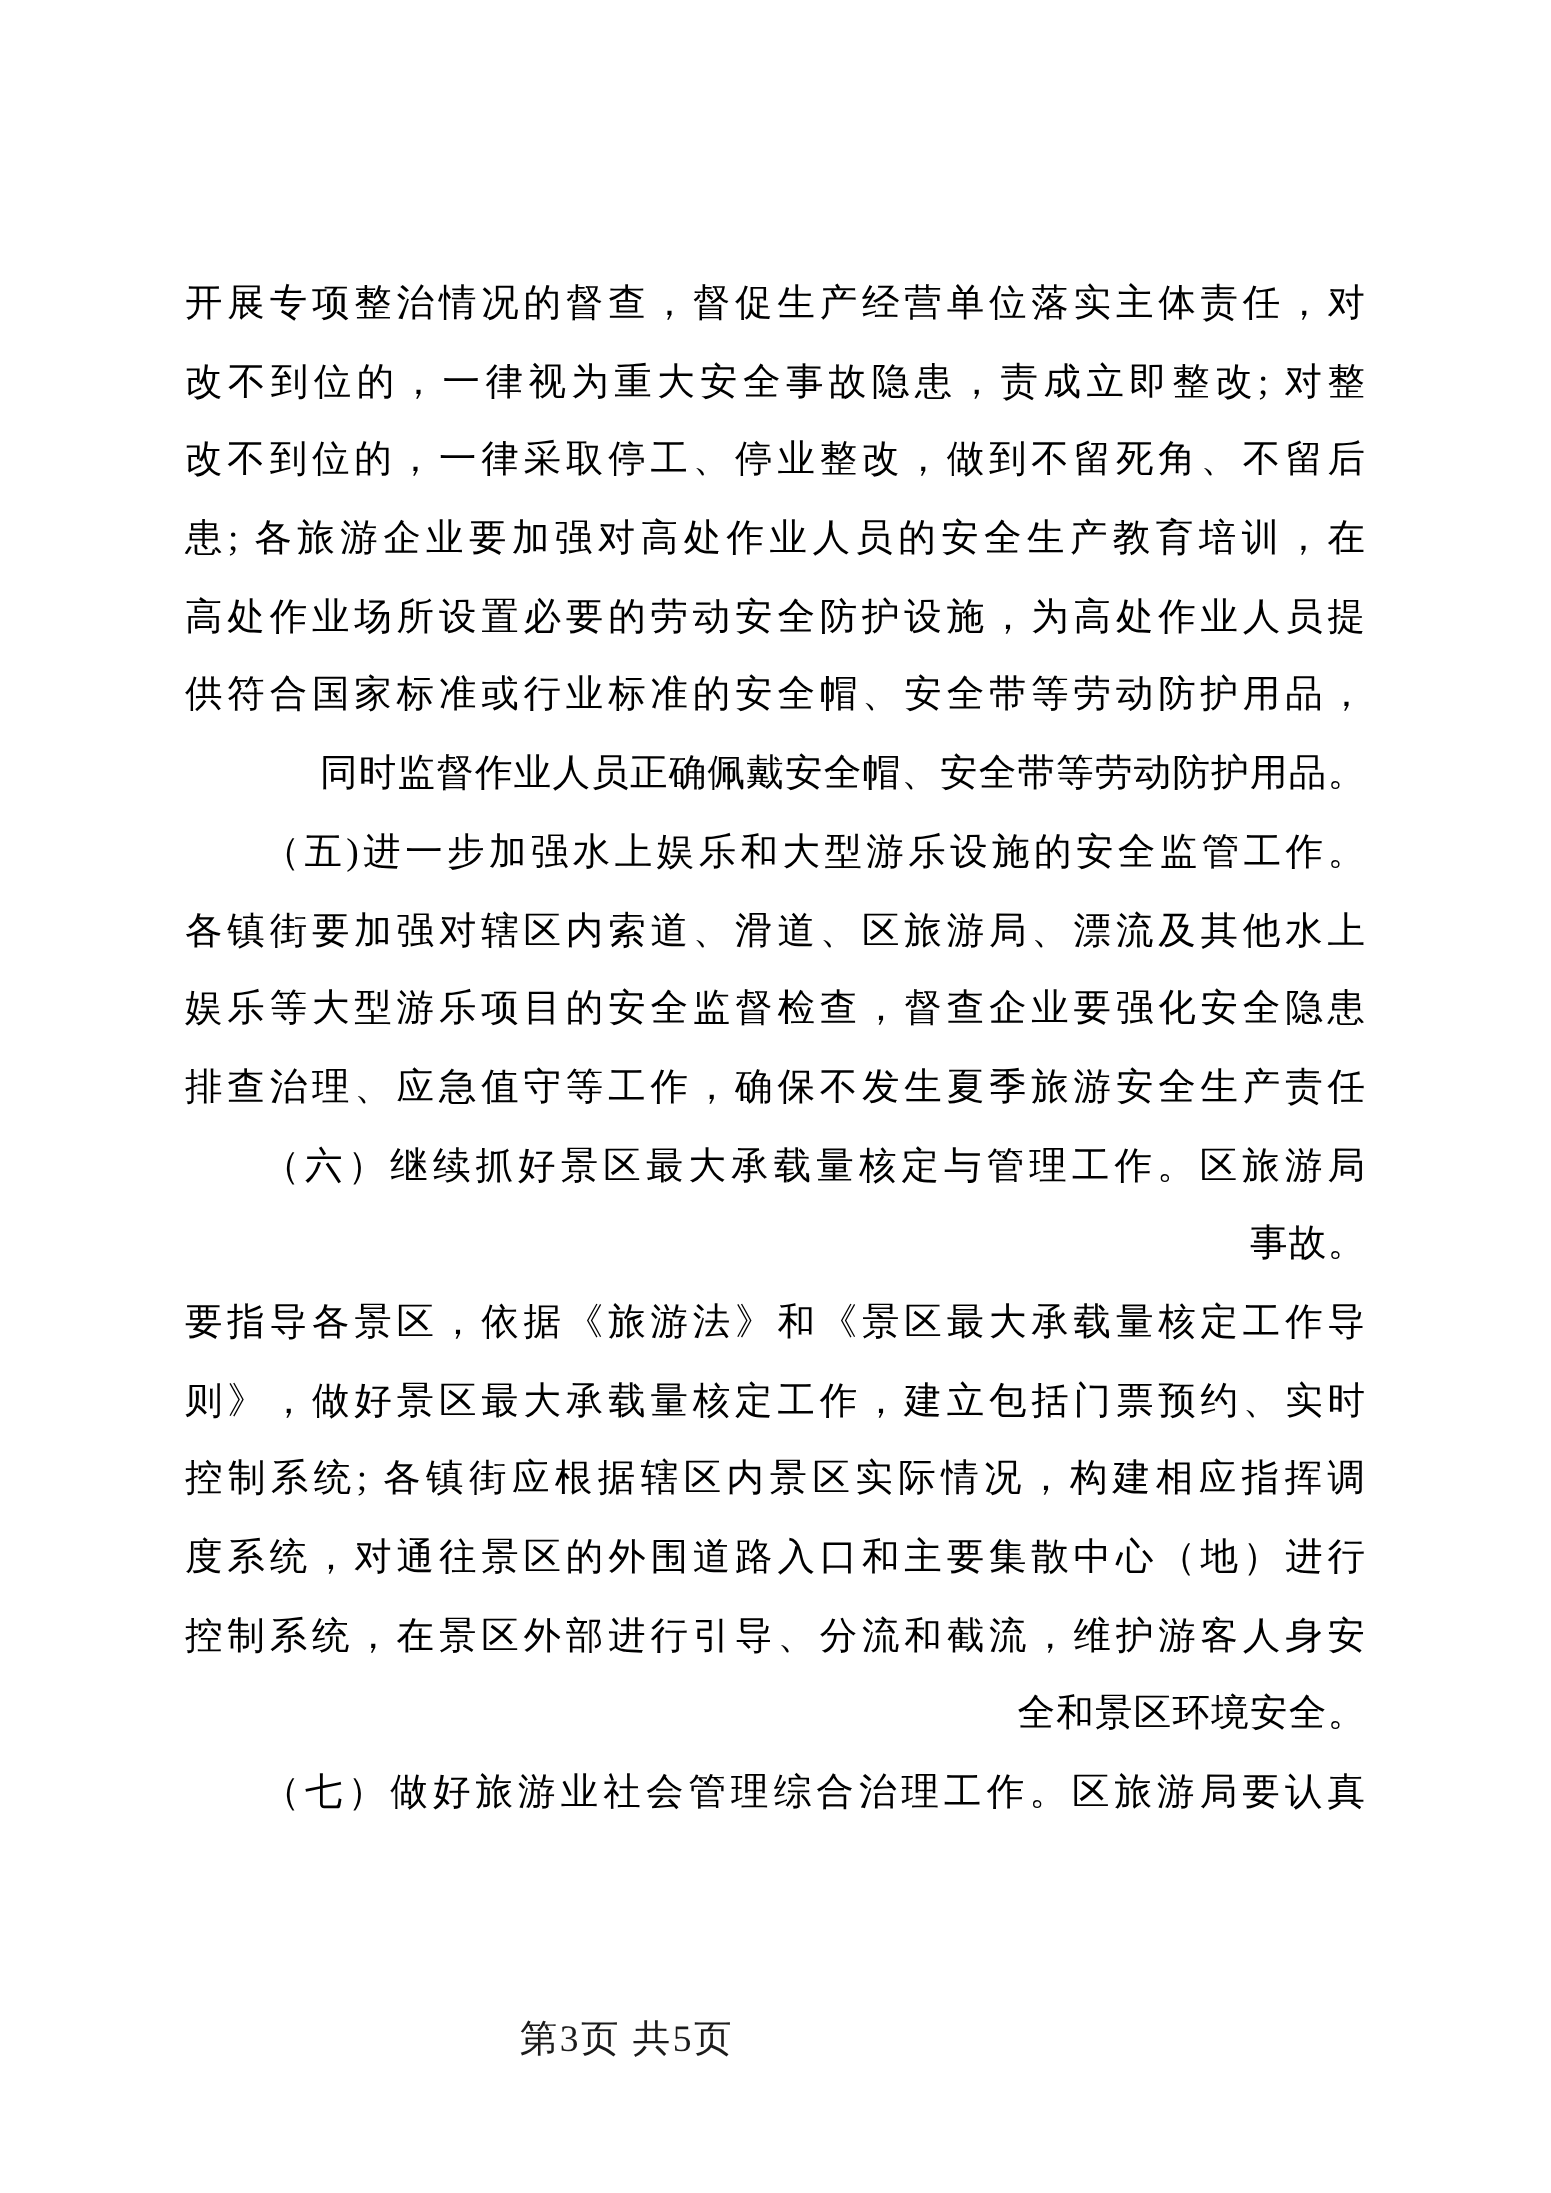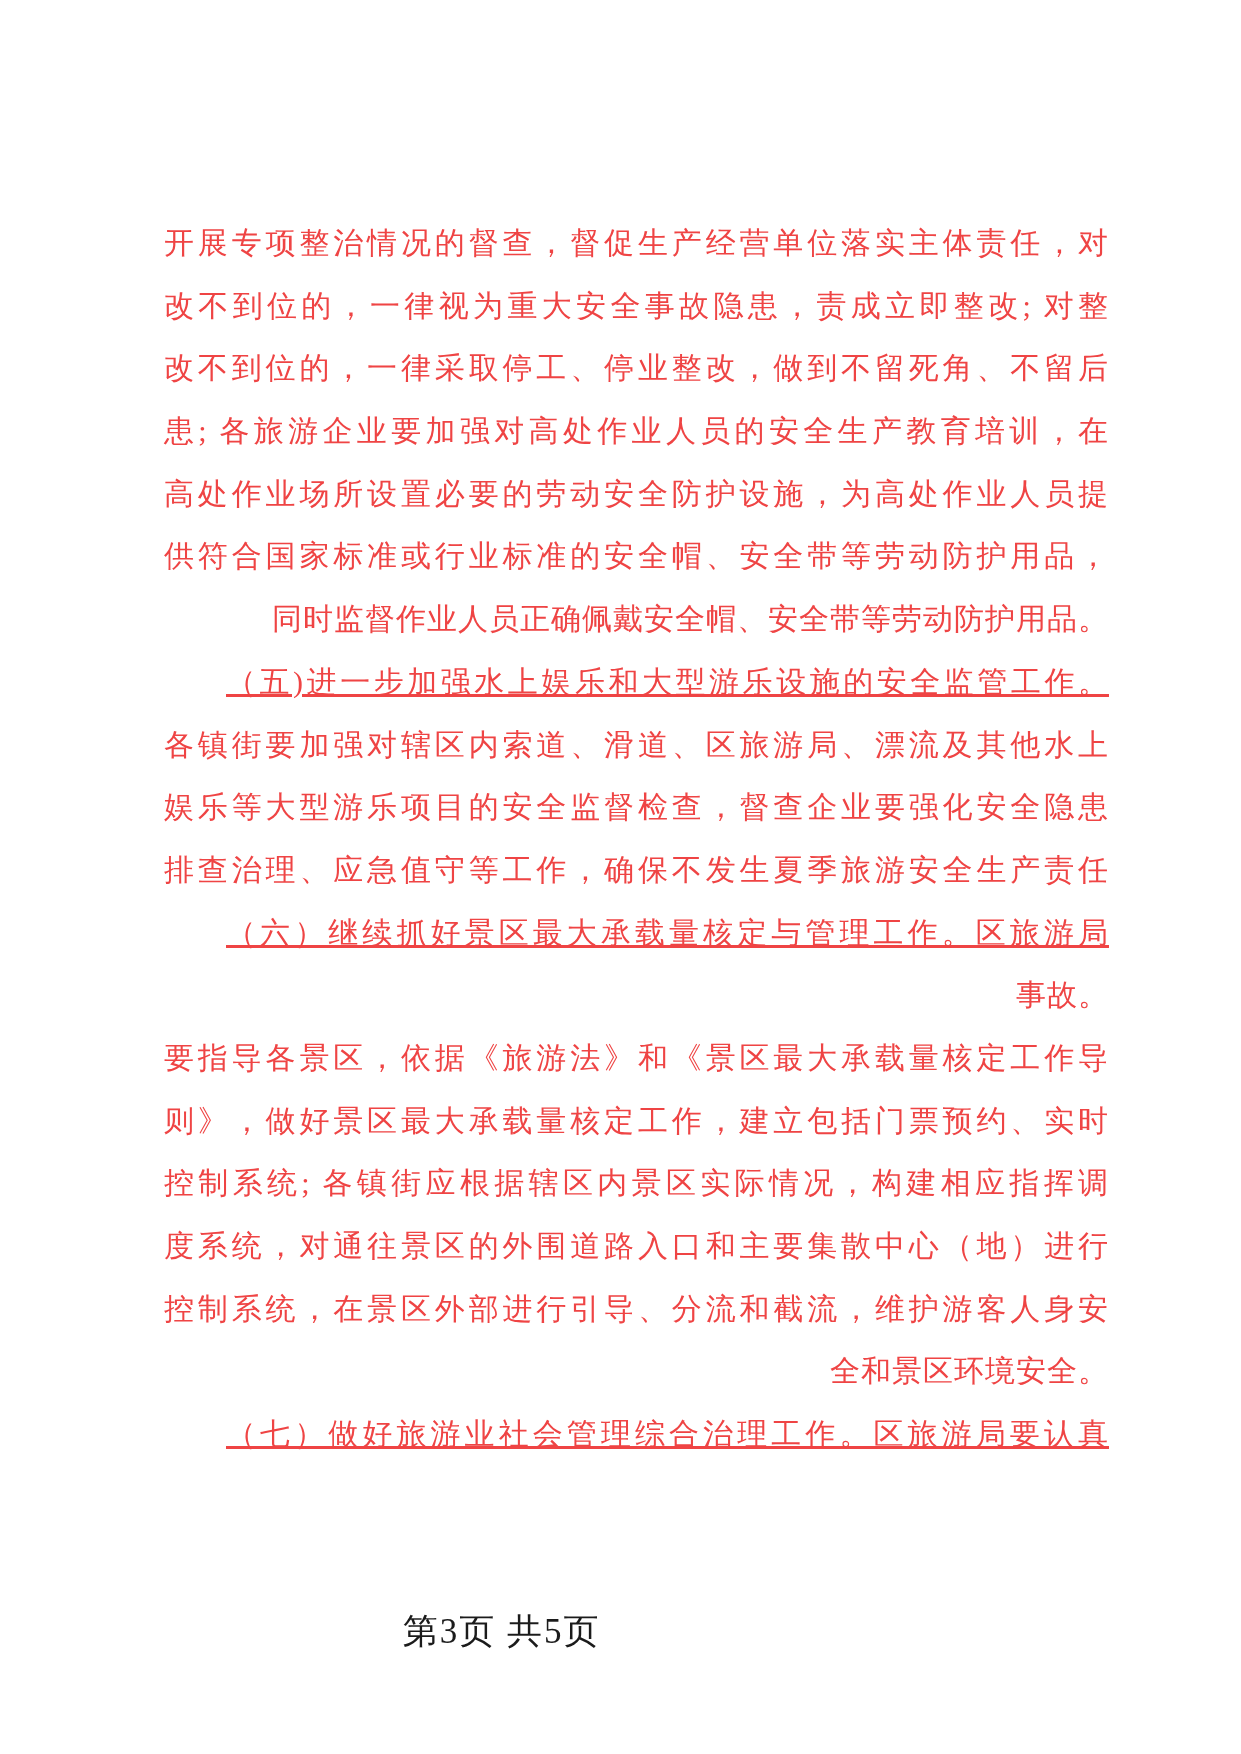--- a/index.html
+++ b/index.html
@@ -10,51 +10,50 @@
   .page {
     position: relative;
     width: 1241px;
     height: 1754px;
     background: #ffffff;
     overflow: hidden;
     font-family: "Liberation Serif", "DejaVu Serif", serif;
   }
   .doc-body {
     position: absolute;
-    left: 164px;
+    left: 148px;
     top: 212px;
     width: 945px;
-    color: #ef4444;
+    color: #000000;
   }
   .line {
     height: 62.7px;
     line-height: 62.7px;
     font-size: 30px;
     letter-spacing: 1px;
     white-space: pre;
     text-align: right;
     font-weight: normal;
   }
   .line.justify {
     white-space: normal;
     text-align: justify;
     text-align-last: justify;
     text-justify: inter-character;
   }
   .line.indent {
     text-indent: 62px;
-    text-decoration: underline;
   }
   .page-footer {
     position: absolute;
     left: 0;
     top: 1612px;
     width: 1003px;
     text-align: center;
-    font-size: 35px;
+    font-size: 30px;
     letter-spacing: 2px;
     color: #1b1b1b;
     line-height: 40px;
   }
 </style>
 </head>
 <body>
 
 <div class="page">
   <div class="doc-body">

